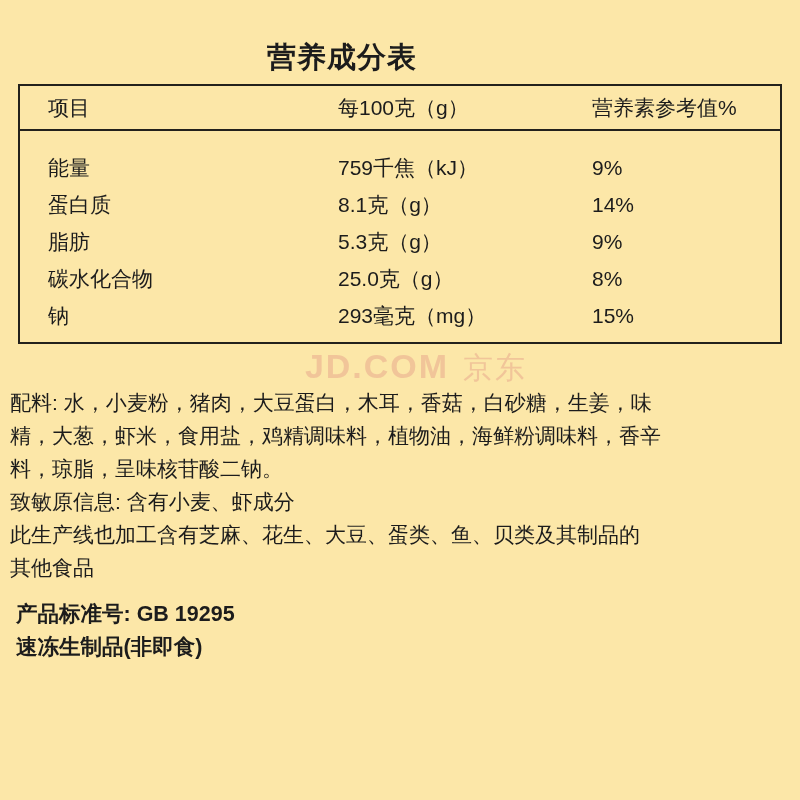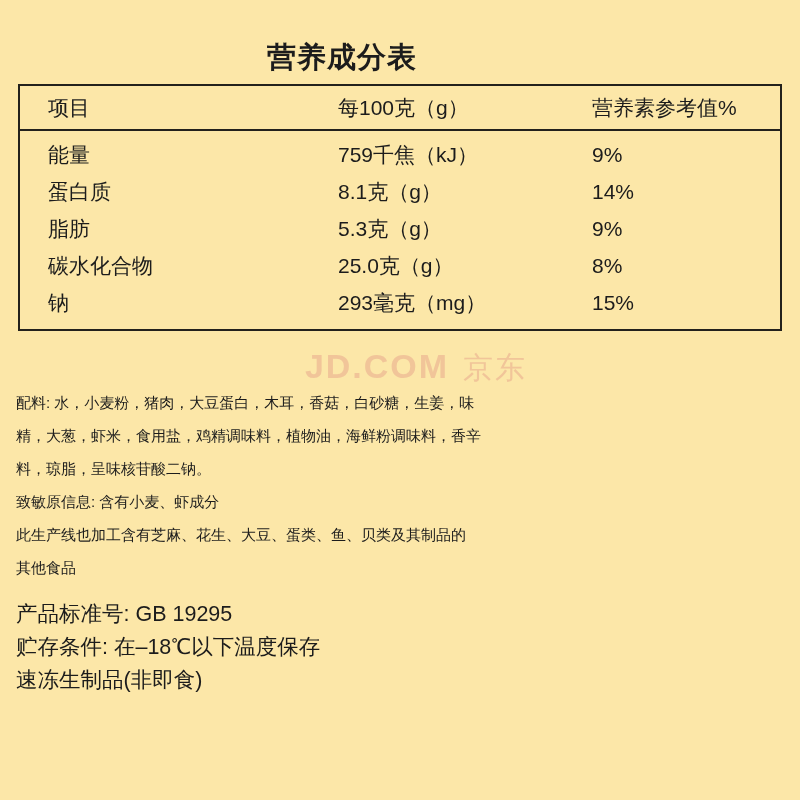--- a/index.html
+++ b/index.html
@@ -80,43 +80,44 @@
     font-size: 21px;
   }
   table.nutrition thead tr {
     border-bottom: 2px solid #23211c;
     margin-top: 39px;
   }
   .c1 { width: 290px; padding-left: 28px !important; }
   .c2 { width: 254px; }
   .c3 { width: auto; text-align: left !important; }
   .hd-c2 { padding-left: 0 !important; }
-  .nutrition tbody tr:first-child td { padding-top: 5px; }
+  .nutrition tbody tr:first-child td { padding-top: 18px; }
   .nutrition tbody tr:last-child td { padding-bottom: 8px; }
   .sub-item { color: #8d8b84; }
 
   .ingredients {
     position: absolute;
-    left: 16px;
+    left: 10px;
     top: 386px;
     width: 770px;
-    font-size: 15px;
+    font-size: 21px;
     line-height: 33px;
   }
   .ingredients p {
     margin: 0;
   }
 
   .bottom-grid {
     position: absolute;
     left: 16px;
     top: 598px;
     width: 772px;
     font-size: 21.5px;
     line-height: 33px;
+    font-weight: bold;
   }
   .bg-row {
     display: flex;
     width: 100%;
   }
   .bg-left { width: 540px; }
   .bg-right { flex: 1; }
 </style>
 </head>
 <body>
@@ -175,21 +176,17 @@
     <p>致敏原信息: 含有小麦、虾成分</p>
     <p>此生产线也加工含有芝麻、花生、大豆、蛋类、鱼、贝类及其制品的</p>
     <p>其他食品</p>
   </div>
 
   <div class="bottom-grid">
     <div class="bg-row">
       <div class="bg-left">产品标准号: GB 19295</div>
     </div>
     <div class="bg-row">
-      <div class="bg-left">贮存条件: 在–18℃以下温度保存</div>
-      <div class="bg-right"></div>
-    </div>
-    <div class="bg-row">
       <div class="bg-right">速冻生制品(非即食)</div>
     </div>
   </div>
 
 </div>
 
 </body></html>

